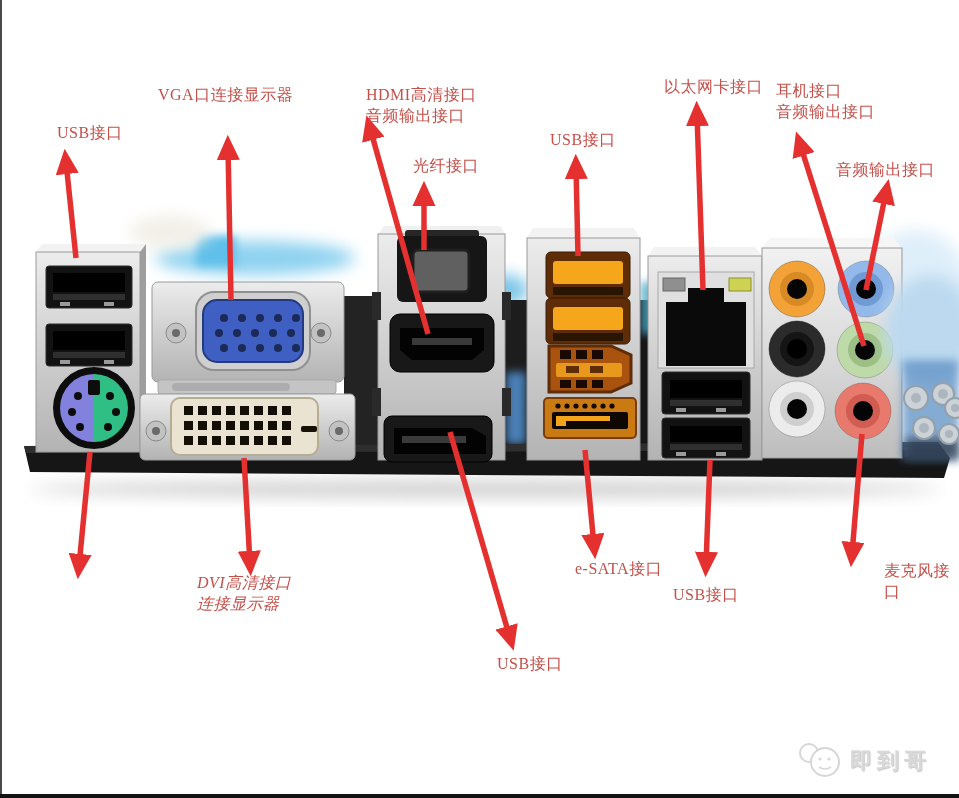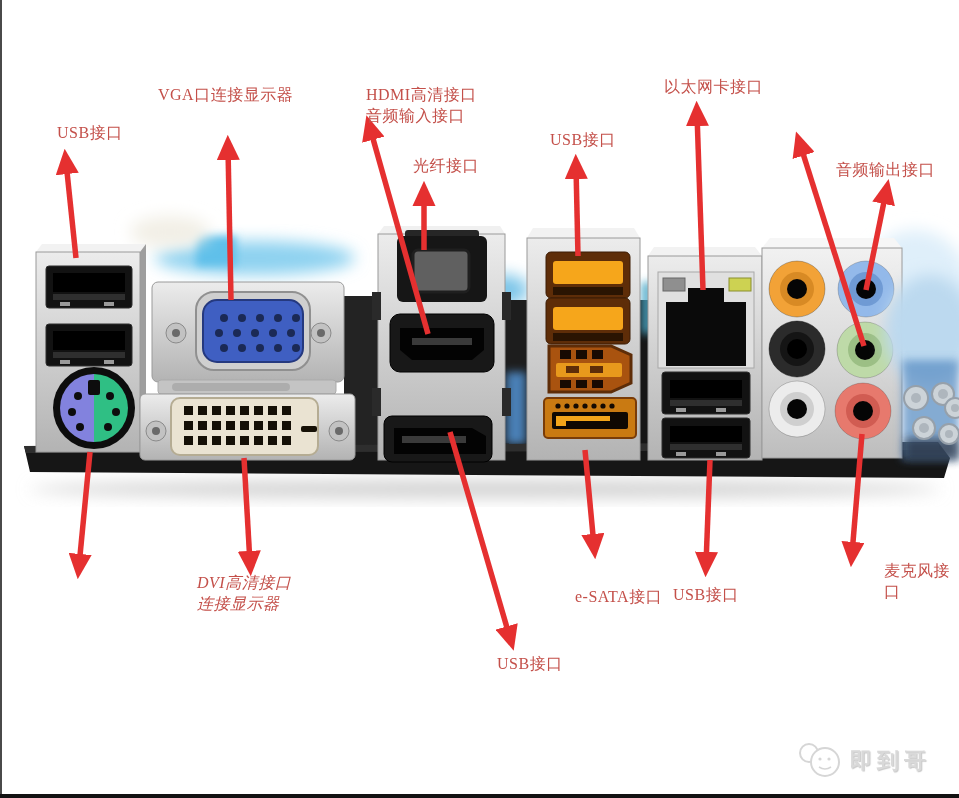--- a/index.html
+++ b/index.html
@@ -305,29 +305,31 @@
       <line class="arrow" x1="450" y1="432" x2="510" y2="638" marker-end="url(#ah)"></line>
       <line class="arrow" x1="585" y1="450" x2="594" y2="546" marker-end="url(#ah)"></line>
       <line class="arrow" x1="710" y1="460" x2="706" y2="564" marker-end="url(#ah)"></line>
       <line class="arrow" x1="862" y1="434" x2="852" y2="554" marker-end="url(#ah)"></line>
     </g>
   </svg>
 
   <div class="lbl" style="left:57px;top:122px;">USB接口</div>
   <div class="lbl" style="left:158px;top:84px;">VGA口连接显示器</div>
   <div class="lbl" style="left:366px;top:84px;">HDMI高清接口
-音频输入接口</div>
+音频输出接口</div>
   <div class="lbl" style="left:401px;top:155px;margin-left:12px;">光纤接口</div>
   <div class="lbl" style="left:550px;top:129px;">USB接口</div>
   <div class="lbl" style="left:664px;top:76px;">以太网卡接口</div>
+  <div class="lbl" style="left:776px;top:80px;">耳机接口
+音频输出接口</div>
   <div class="lbl" style="left:836px;top:159px;">音频输出接口</div>
   <div class="lbl" style="left:197px;top:572px;font-style:italic;">DVI高清接口
 连接显示器</div>
   <div class="lbl" style="left:497px;top:653px;">USB接口</div>
-  <div class="lbl" style="left:575px;top:558px;margin-top:28px;">e-SATA接口</div>
+  <div class="lbl" style="left:575px;top:558px;">e-SATA接口</div>
   <div class="lbl" style="left:673px;top:584px;">USB接口</div>
   <div class="lbl" style="left:839px;top:560px;margin-left:45px;">麦克风接口</div>
 
   <div id="watermark">
     <svg width="46" height="42" viewBox="0 0 46 42">
       <circle cx="13" cy="13" r="9" fill="#fff" stroke="#d6d6d6" stroke-width="2"></circle>
       <circle cx="29" cy="22" r="14" fill="#fff" stroke="#d6d6d6" stroke-width="2"></circle>
       <circle cx="24" cy="19" r="1.6" fill="#d6d6d6"></circle>
         <circle cx="33" cy="19" r="1.6" fill="#d6d6d6"></circle>
       <path d="M23,27 q6,4 12,0" fill="none" stroke="#d6d6d6" stroke-width="1.6"></path>

